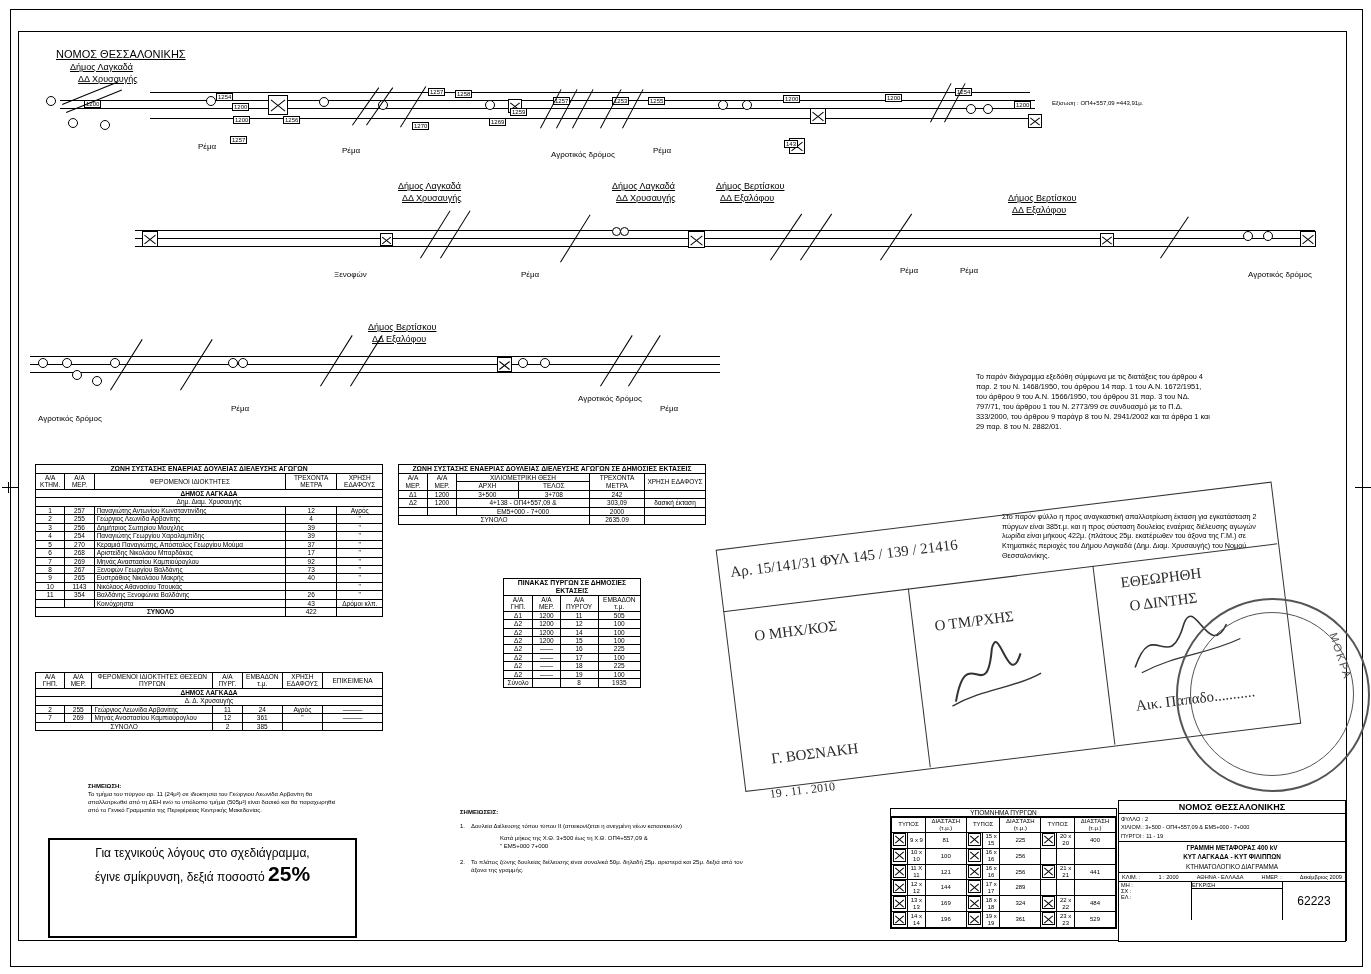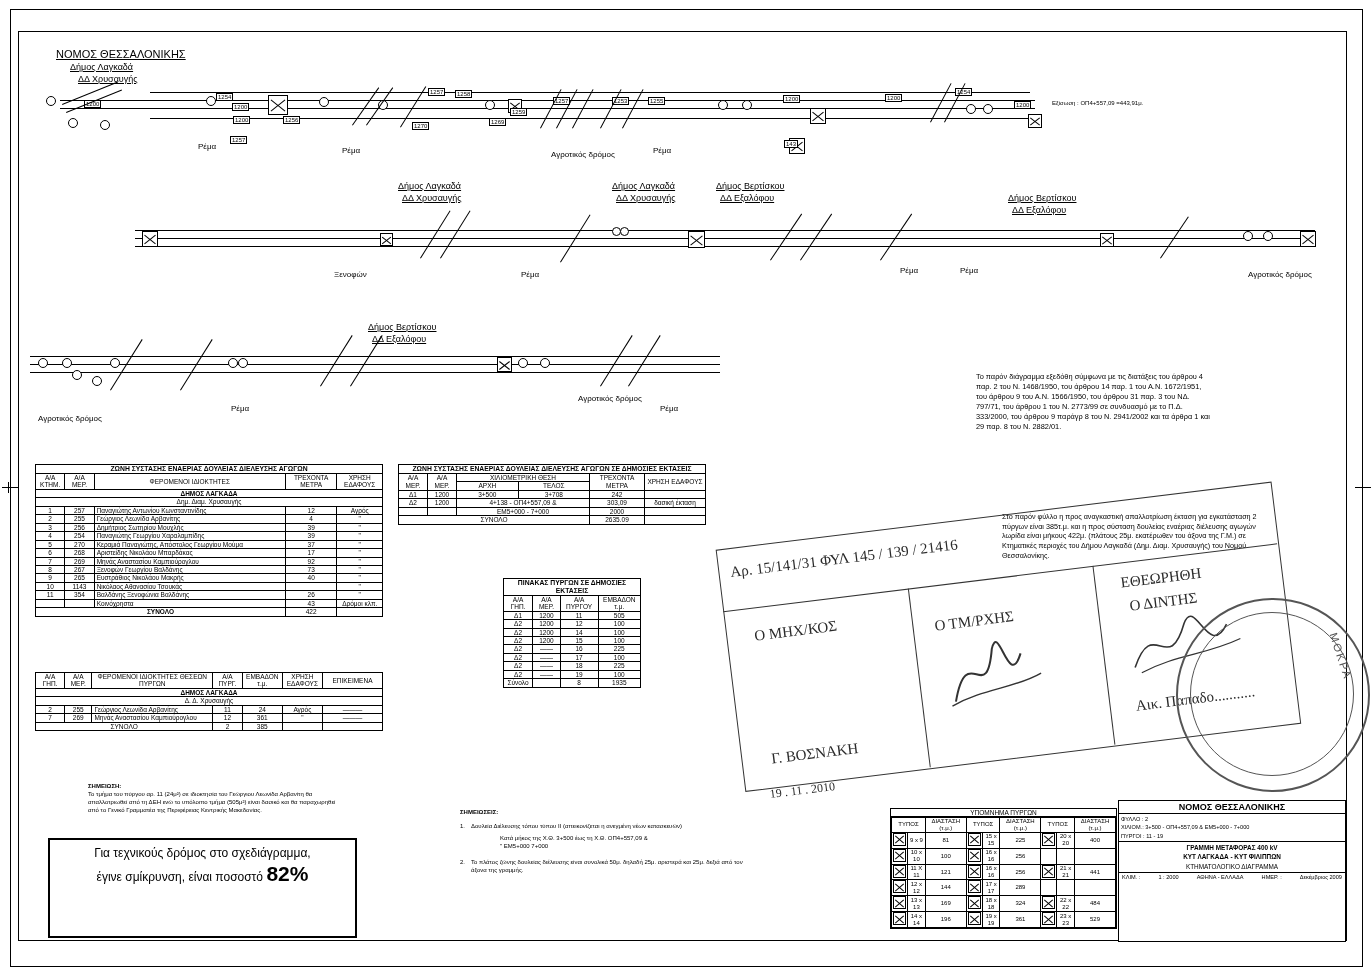--- a/index.html
+++ b/index.html
@@ -505,24 +505,24 @@
     </div>
     <div style="margin-left:40px;margin-top:4px;">Κατά μήκος της Χ.Θ. 3+500 έως τη Χ.Θ. ΟΠ4+557,09 &amp;</div>
     <div style="margin-left:40px;">" ΕΜ5+000                      7+000</div>
     <div style="margin-top:8px;display:flex;gap:6px;">
       <span>2.</span>
       <span>Το πλάτος ζώνης δουλείας διέλευσης είναι συνολικά 50μ. δηλαδή 25μ. αριστερά και 25μ. δεξιά από τον άξονα της γραμμής.</span>
     </div>
   </div>
 
   <div class="banner" style="left:48px;top:838px;width:305px;height:96px;">
-    <div class="b2">Για τεχνικούς δρόμος στο σχεδιάγραμμα,</div>
+    <div class="b2">Για τεχνικούς λόγους στο σχεδιάγραμμα,</div>
     <div class="b3">
-      <span>έγινε σμίκρυνση, είναι ποσοστό</span>
-      <span class="pct">82%</span>
+      <span>έγινε σμίκρυνση, δεξιά ποσοστό</span>
+      <span class="pct">25%</span>
     </div>
   </div>
 
   <div class="stamp-area" style="left:712px;top:520px;width:560px;height:300px;transform:rotate(-7deg);transform-origin:0 0;">
     <div class="stamp-box" style="left:0;top:30px;width:558px;height:242px;"></div>
     <div class="tick" style="left:0;top:92px;width:558px;height:1.4px;background:#333;"></div>
     <div class="tick" style="left:186px;top:92px;width:1.4px;height:180px;background:#333;"></div>
     <div class="tick" style="left:372px;top:92px;width:1.4px;height:180px;background:#333;"></div>
 
     <div class="hand" style="position:absolute;left:12px;top:46px;">Αρ. 15/141/31 ΦΥΛ 145 / 139 / 21416</div>
@@ -643,15 +643,26 @@
       <div class="bold">ΚΥΤ ΛΑΓΚΑΔΑ - ΚΥΤ ΦΙΛΙΠΠΩΝ</div>
       <div>ΚΤΗΜΑΤΟΛΟΓΙΚΟ ΔΙΑΓΡΑΜΜΑ</div>
     </div>
     <div class="tb-row" style="font-size:5.6px;display:flex;justify-content:space-between;padding:1px 3px;">
       <span>ΚΛΙΜ. :</span>
       <span>1 : 2000</span>
       <span>ΑΘΗΝΑ - ΕΛΛΑΔΑ</span>
       <span>ΗΜΕΡ. :</span>
       <span>Δεκέμβριος 2009</span>
     </div>
+    <div style="display:flex;height:38px;">
+      <div style="width:70px;border-right:1px solid #000;font-size:5.6px;text-align:left;padding-left:2px;">
+        <div>ΜΗ :</div>
+        <div>ΣΧ :</div>
+        <div>ΕΛ :</div>
+      </div>
+      <div style="flex:1;border-right:1px solid #000;font-size:5.6px;">
+        <div style="border-bottom:1px solid #000;">ΕΓΚΡΙΣΗ</div>
+      </div>
+      <div style="width:62px;display:flex;align-items:center;justify-content:center;font-size:12px;">62223</div>
+    </div>
   </div>
 
 </div>
 
 </body></html>

